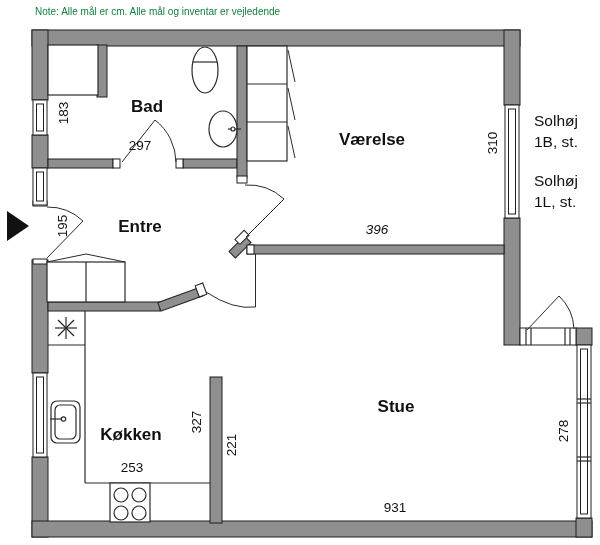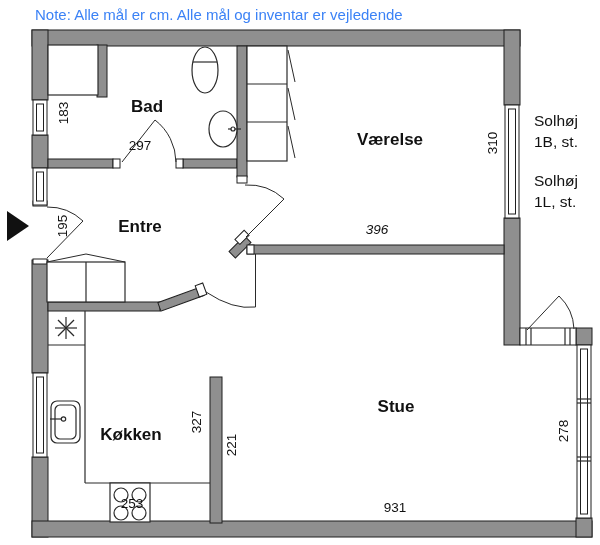--- a/index.html
+++ b/index.html
@@ -1,19 +1,19 @@
 <!DOCTYPE html>
 <html><head>
 <meta charset="utf-8">
 <style>
   html,body{margin:0;padding:0;background:#fff;}
   .plan{position:relative;width:600px;height:545px;background:#fff;
         font-family:"Liberation Sans",sans-serif;overflow:hidden;}
   .plan svg{position:absolute;left:0;top:0;}
-  .note{position:absolute;left:35px;top:6px;font-size:15px;color:#3b82f6;white-space:nowrap;}
+  .note{position:absolute;left:35px;top:6px;font-size:10px;color:#15803d;white-space:nowrap;}
   .room-label{position:absolute;transform:translate(-50%,-50%);font-size:17px;font-weight:bold;color:#111;white-space:nowrap;}
   .meas{position:absolute;transform:translate(-50%,-50%);font-size:13.5px;color:#111;white-space:nowrap;}
   .meas.rot{transform:translate(-50%,-50%) rotate(-90deg);}
   .addr{position:absolute;font-size:15.5px;color:#111;line-height:21px;white-space:nowrap;}
   .wall{fill:#8f8f8f;stroke:#1f1f1f;stroke-width:1;}
   .jamb{fill:#ffffff;stroke:#1f1f1f;stroke-width:1;}
   .win{fill:#ffffff;stroke:#1f1f1f;stroke-width:1;}
   .fix{fill:none;stroke:#2a2a2a;stroke-width:1.2;}
   .fixw{fill:#ffffff;stroke:#2a2a2a;stroke-width:1.2;}
   .swing{fill:none;stroke:#2a2a2a;stroke-width:1;}
@@ -165,32 +165,32 @@
         <circle class="fix" cx="139" cy="495" r="7"></circle>
         <circle class="fix" cx="121" cy="513" r="7"></circle>
         <circle class="fix" cx="139" cy="513" r="7"></circle>
       </g>
       <polygon points="7,211 29,226 7,241" fill="#111"></polygon>
     </g>
   </svg>
 
   <div class="room-label" style="left:147px;top:107px;">Bad</div>
   <div class="room-label" style="left:140px;top:227px;">Entre</div>
-  <div class="room-label" style="left:390px;top:140px;text-align:right;">Værelse</div>
+  <div class="room-label" style="left:372px;top:140px;text-align:right;">Værelse</div>
   <div class="room-label" style="left:131px;top:419px;margin-top:16px;">Køkken</div>
   <div class="room-label" style="left:396px;top:407px;">Stue</div>
 
   <div class="meas rot" style="left:63px;top:113px;">183</div>
   <div class="meas" style="left:140px;top:145px;">297</div>
   <div class="meas rot" style="left:62px;top:226px;">195</div>
   <div class="meas rot" style="left:492px;top:143px;">310</div>
   <div class="meas" style="left:377px;top:229px;font-style:italic;">396</div>
   <div class="meas rot" style="left:196px;top:422px;">327</div>
   <div class="meas rot" style="left:231px;top:445px;">221</div>
-  <div class="meas" style="left:132px;top:467px;margin-top:36px;">253</div>
+  <div class="meas" style="left:132px;top:467px;">253</div>
   <div class="meas" style="left:395px;top:507px;">931</div>
   <div class="meas rot" style="left:563px;top:431px;">278</div>
 
   <div class="addr" style="left:534px;top:110px;">
     <div>Solhøj</div>
     <div>1B, st.</div>
   </div>
   <div class="addr" style="left:534px;top:170px;">
     <div>Solhøj</div>
     <div>1L, st.</div>

